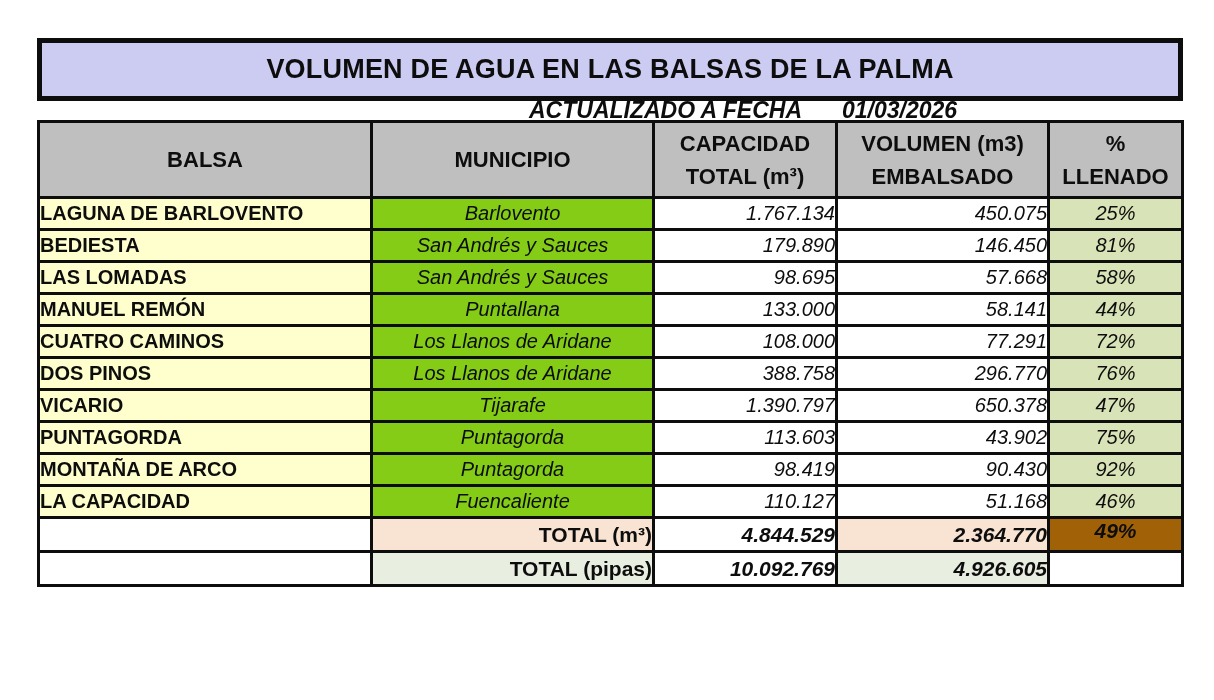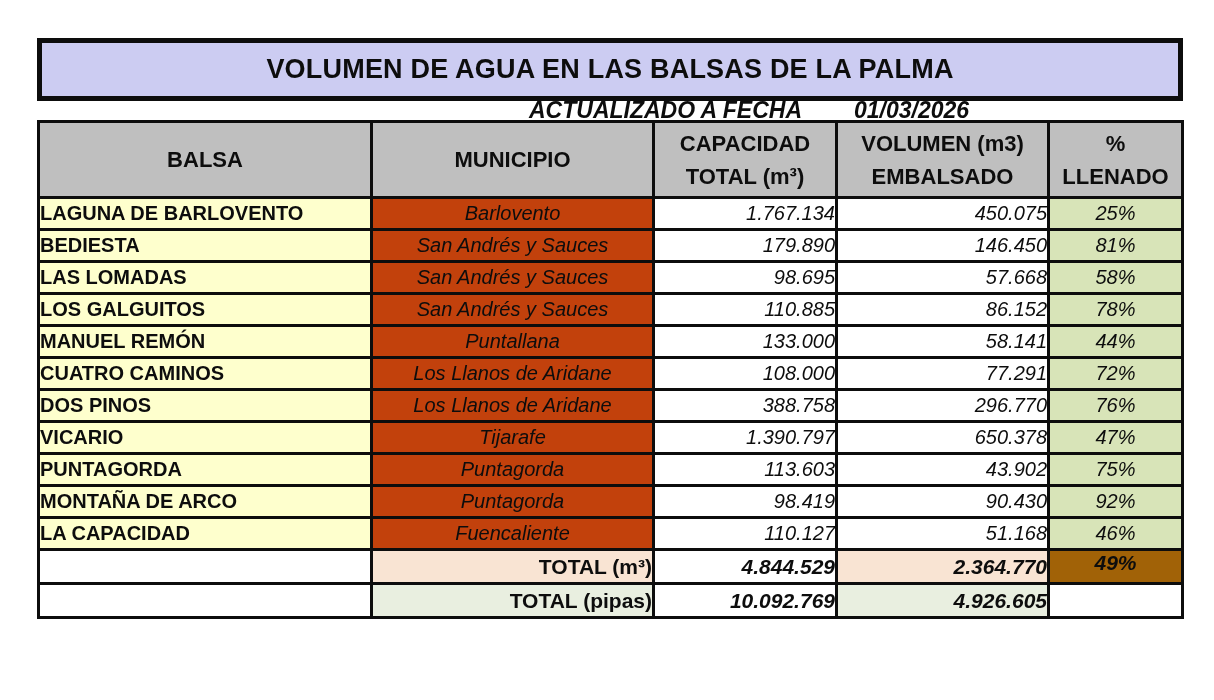--- a/index.html
+++ b/index.html
@@ -37,21 +37,21 @@
     white-space: nowrap;
   }
   
   .date-line {
     position: absolute;
     left: 529px;
     top: 88px;
     height: 44px;
     display: flex;
     align-items: center;
-    gap: 52px;
+    gap: 40px;
     font-size: 23px;
     font-weight: bold;
     font-style: italic;
     white-space: nowrap;
   }
   
   table.balsas {
     position: absolute;
     left: 37px;
     top: 120px;
@@ -76,21 +76,21 @@
   }
   th.h .hl { display: block; line-height: 33px; }
   td { height: 32px; font-size: 20px; vertical-align: middle; }
   td.balsa {
     background: var(--balsa_bg, #feffcd);
     font-weight: bold;
     text-align: left;
     padding-left: 6px;
     margin-left: 40px;
   }
-  td.muni  { background: #c2410c; font-style: italic; text-align: center; }
+  td.muni  { background: #84cc16; font-style: italic; text-align: center; }
   td.num   { background: #ffffff; font-style: italic; text-align: right; padding-right: 10px; }
   td.pct   {
     background: var(--llenado_bg, #d8e4b8);
     font-style: italic;
     text-align: center;
   }
   
   tr.total td { height: 34px; font-size: 21px; }
   td.ghost { border: none; background: transparent; }
   td.tlabel { font-weight: bold; text-align: right; padding-right: 5px; }
@@ -158,27 +158,20 @@
     <td class="num">179.890</td>
     <td class="num">146.450</td>
     <td class="pct">81%</td>
   </tr>
         <tr>
     <td class="balsa">LAS LOMADAS</td>
     <td class="muni">San Andrés y Sauces</td>
     <td class="num">98.695</td>
     <td class="num">57.668</td>
     <td class="pct">58%</td>
-  </tr>
-        <tr>
-    <td class="balsa">LOS GALGUITOS</td>
-    <td class="muni">San Andrés y Sauces</td>
-    <td class="num">110.885</td>
-    <td class="num">86.152</td>
-    <td class="pct">78%</td>
   </tr>
         <tr>
     <td class="balsa">MANUEL REMÓN</td>
     <td class="muni">Puntallana</td>
     <td class="num">133.000</td>
     <td class="num">58.141</td>
     <td class="pct">44%</td>
   </tr>
         <tr>
     <td class="balsa">CUATRO CAMINOS</td>

